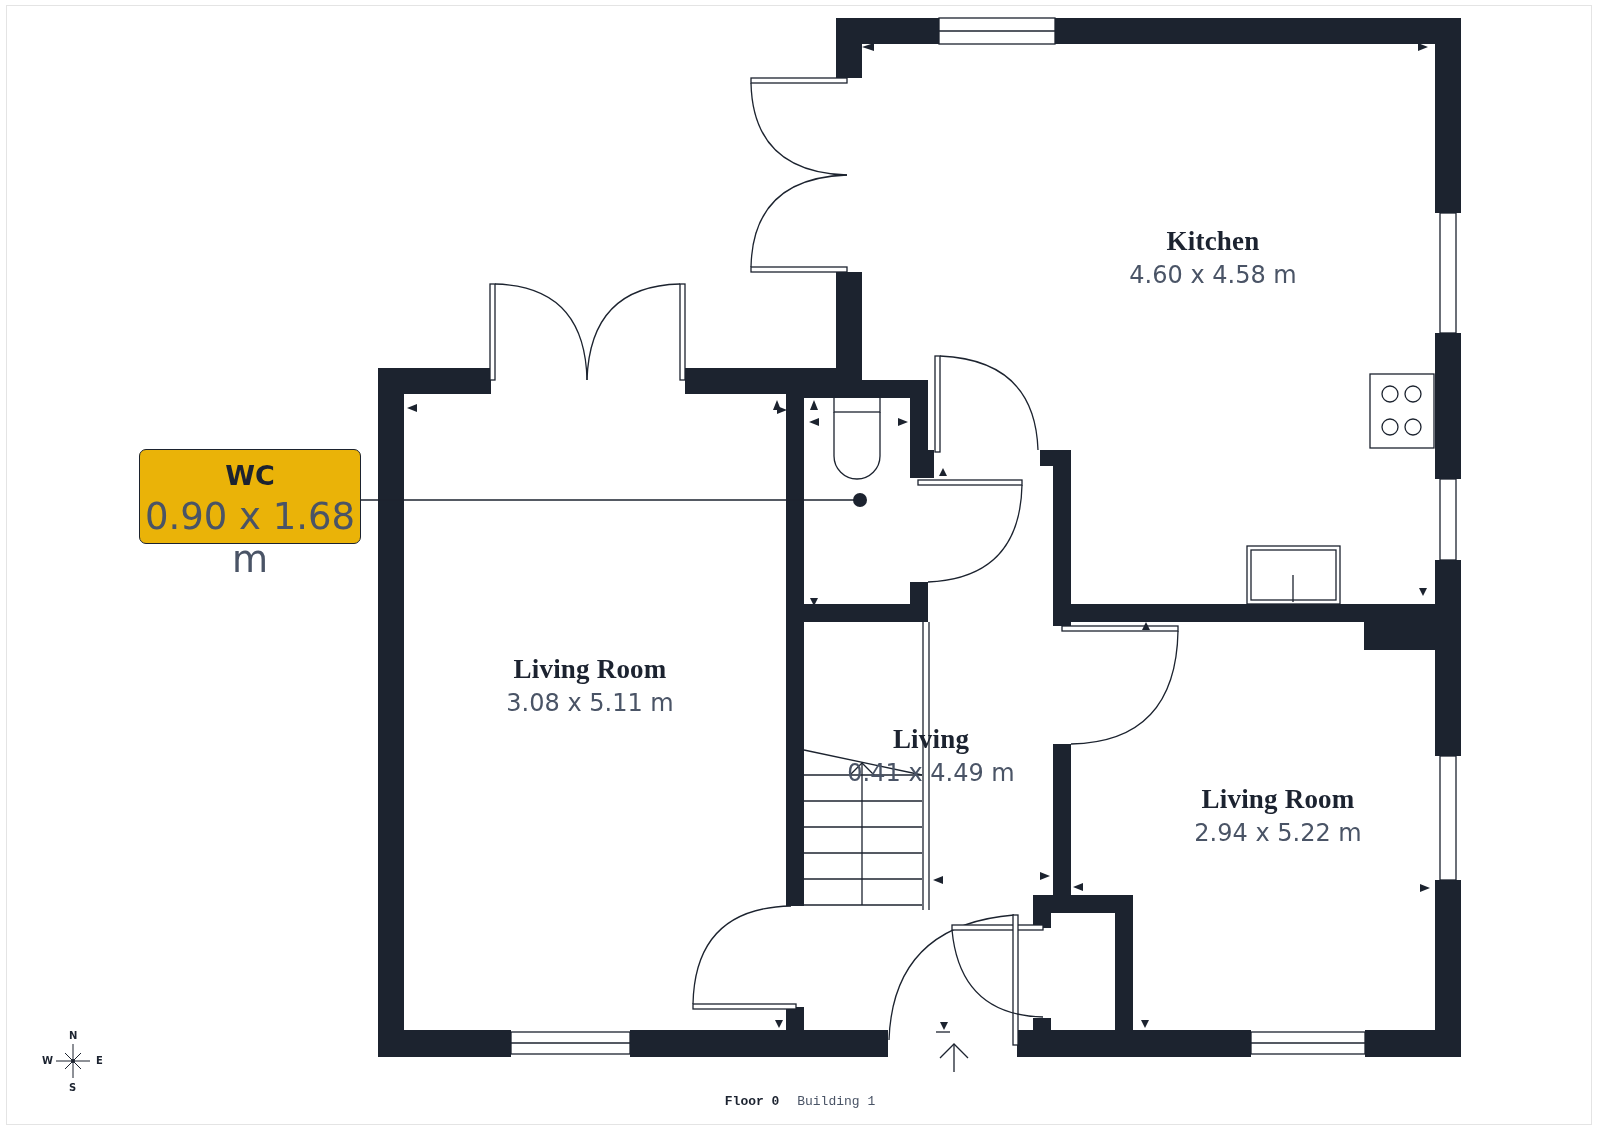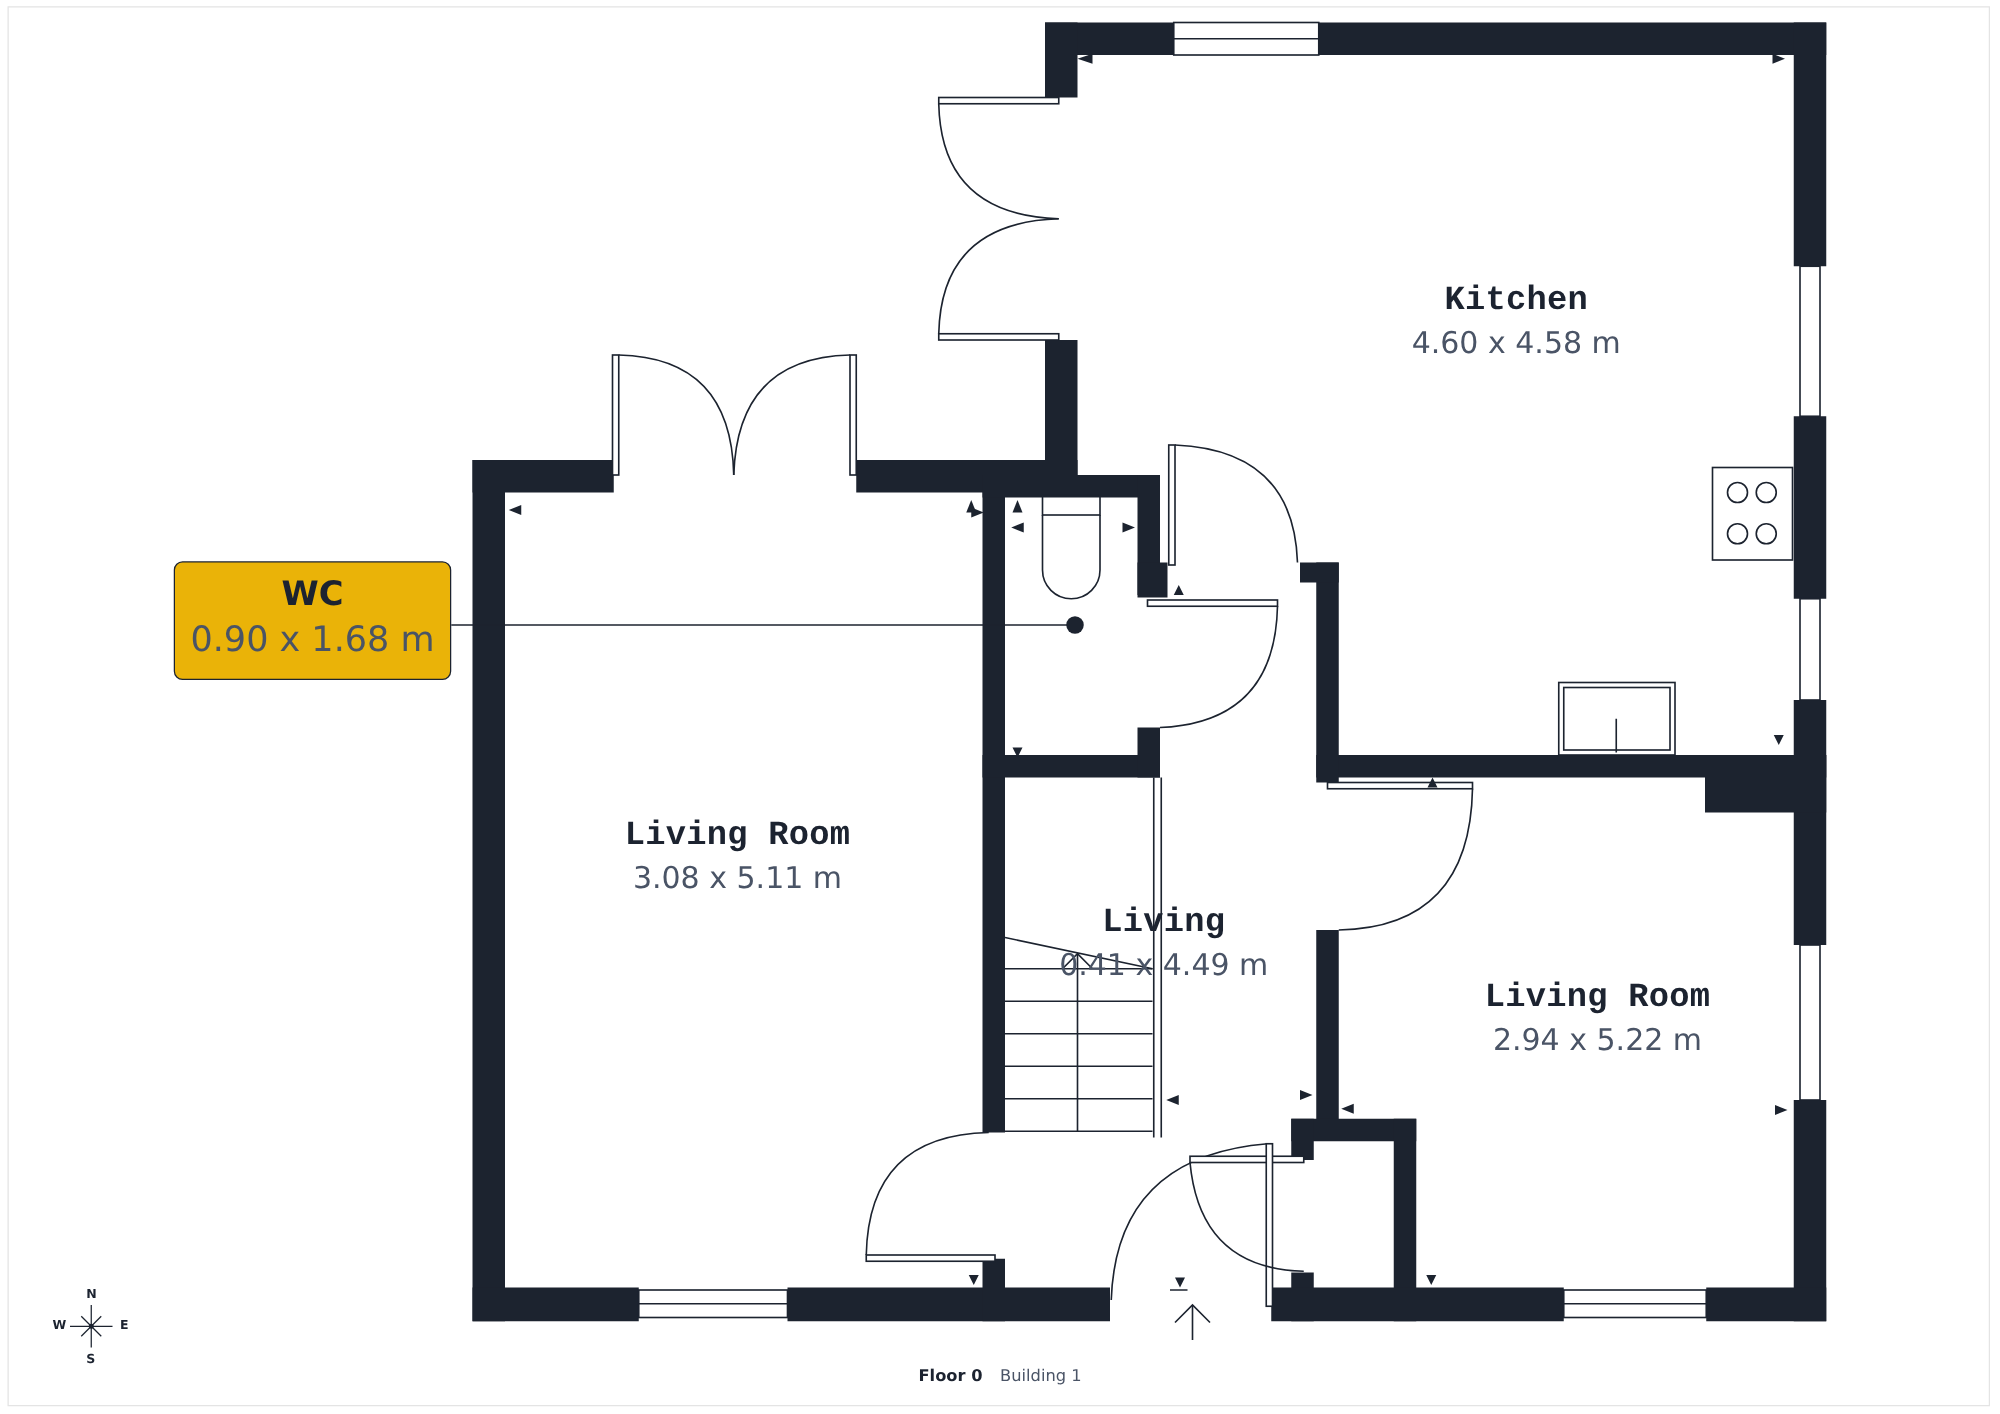--- a/index.html
+++ b/index.html
@@ -1,25 +1,25 @@
 <!DOCTYPE html>
 <html><head>
 <meta charset="utf-8">
 <style>
   html, body { margin: 0; padding: 0; background: #ffffff; }
   body { width: 1600px; height: 1131px; position: relative; overflow: hidden; font-family: "DejaVu Sans", sans-serif; }
   .frame { position: absolute; left: 6px; top: 5px; width: 1586px; height: 1120px; border: 1px solid #e4e4e4; box-sizing: border-box; }
   svg.plan { position: absolute; left: 0; top: 0; }
   .lbl { position: absolute; text-align: center; transform: translateX(-50%); white-space: nowrap; }
-  .lbl .name { font-family: Liberation Mono, monospace; font-weight: bold; font-size: 27px; color: #1c2330; letter-spacing: 0.2px; }
+  .lbl .name { font-family: Liberation Serif, serif; font-weight: bold; font-size: 27px; color: #1c2330; letter-spacing: 0.2px; }
   .lbl .dims { font-family: "DejaVu Sans", sans-serif; font-size: 24px; color: #4a5466; margin-top: 4px; }
   .callout { position: absolute; left: 139px; top: 449px; width: 222px; height: 95px; border: 1.5px solid #1c2330; border-radius: 7px; background: #eab308; box-sizing: border-box; text-align: center; }
   .callout .name { font-weight: bold; font-size: 27px; color: #1c2330; margin-top: 10px; }
-  .callout .dims { font-size: 28px; color: #4a5466; margin-top: 4px; }
-  .footer { position: absolute; top: 1094px; left: 0; width: 1600px; text-align: center; font-size: 13px; }
+  .callout .dims { font-size: 37px; color: #4a5466; margin-top: 4px; }
+  .footer { position: absolute; top: 1094px; left: 0; width: 1600px; text-align: center; font-size: 13px; font-family: Liberation Mono, monospace; }
   .footer .floor { font-weight: bold; color: #1c2330; margin-right: 10px; }
   .footer .bldg { color: #4a5466; }
   .compass { position: absolute; left: 40px; top: 1028px; width: 66px; height: 66px; font-size: 10px; font-weight: bold; color: #1c2330; }
   .compass span { position: absolute; }
 </style>
 </head>
 <body>
 
 <div class="frame"></div>
 

